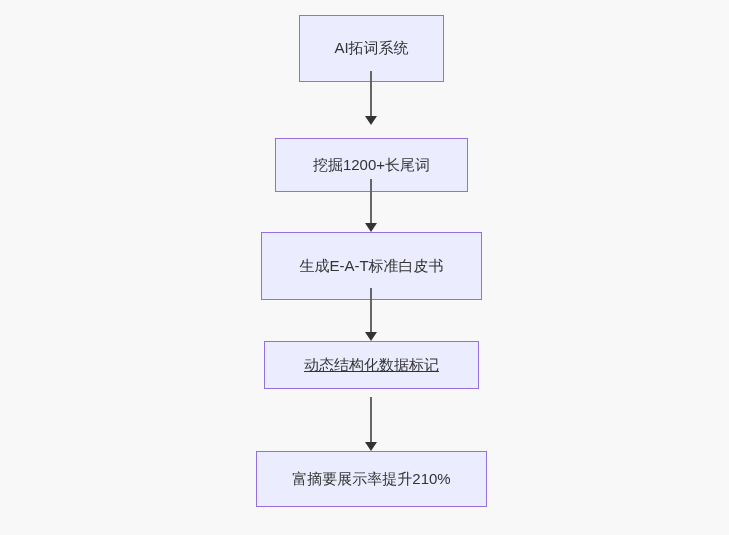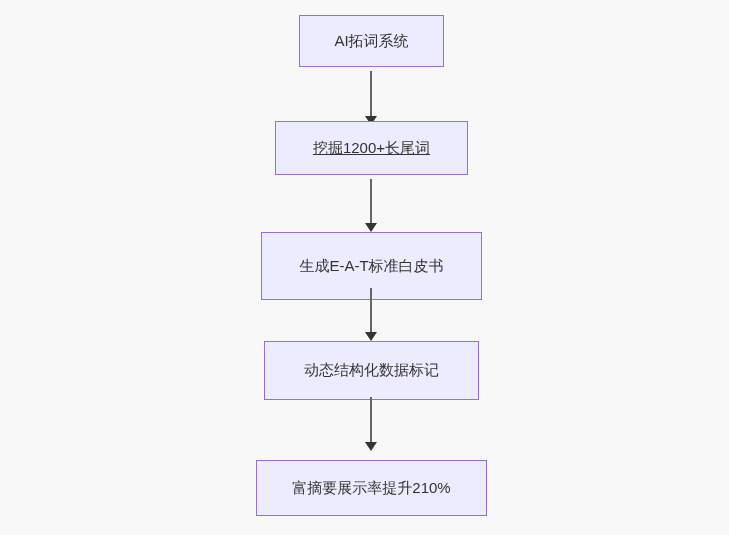--- a/index.html
+++ b/index.html
@@ -48,53 +48,53 @@
     border-left: 6px solid transparent;
     border-right: 6px solid transparent;
     border-top: 9px solid #333333;
   }
 </style>
 </head>
 <body>
 
 <div class="canvas">
 
-  <div class="flow-node" style="left:299px; top:15px; width:145px; height:52px;">
+  <div class="flow-node" style="left:299px; top:15px; width:145px; height:67px;">
     <span>AI拓词系统</span>
   </div>
 
   <div class="edge" style="left:365px; top:71px; height:54px;">
     <div class="edge-line"></div>
     <div class="edge-head"></div>
   </div>
 
-  <div class="flow-node" style="left:275px; top:121px; width:193px; height:54px;text-decoration:underline;">
+  <div class="flow-node" style="left:275px; top:138px; width:193px; height:54px;">
     <span>挖掘1200+长尾词</span>
   </div>
 
   <div class="edge" style="left:365px; top:179px; height:53px;">
     <div class="edge-line"></div>
     <div class="edge-head"></div>
   </div>
 
   <div class="flow-node" style="left:261px; top:232px; width:221px; height:68px;">
     <span>生成E-A-T标准白皮书</span>
   </div>
 
   <div class="edge" style="left:365px; top:288px; height:53px;">
     <div class="edge-line"></div>
     <div class="edge-head"></div>
   </div>
 
-  <div class="flow-node" style="left:264px; top:341px; width:215px; height:59px;">
+  <div class="flow-node" style="left:264px; top:341px; width:215px; height:48px;text-decoration:underline;">
     <span>动态结构化数据标记</span>
   </div>
 
   <div class="edge" style="left:365px; top:397px; height:54px;">
     <div class="edge-line"></div>
     <div class="edge-head"></div>
   </div>
 
-  <div class="flow-node" style="left:256px; top:451px; width:231px; height:56px;margin-top:9px;">
+  <div class="flow-node" style="left:256px; top:451px; width:231px; height:56px;">
     <span>富摘要展示率提升210%</span>
   </div>
 
 </div>
 
 </body></html>

